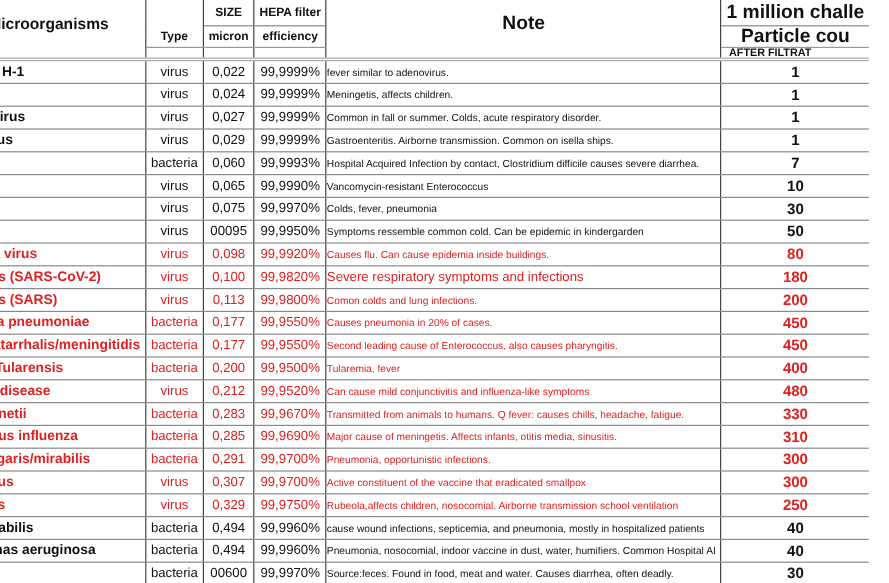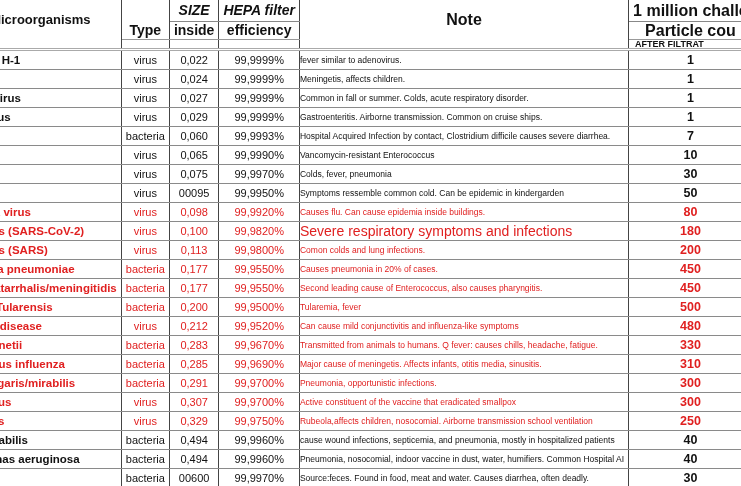--- a/index.html
+++ b/index.html
@@ -10,29 +10,29 @@
   col.c-type { width: 45px; }
   col.c-size { width: 43px; }
   col.c-eff { width: 92px; }
   col.c-note { width: 335px; }
   col.c-count { width: 120px; }
   td { padding: 0 4px; white-space: nowrap; overflow: hidden; color: #111; height: 18px; line-height: 18px; }
   .hdr1 td { height: 21px; line-height: 21px; }
   .hdr2 td { height: 17px; line-height: 17px; }
   .hdr3 td { height: 8px; line-height: 8px; font-size: 9px; }
   .h-org { font-weight: bold; font-size: 13px; text-align: center; vertical-align: middle; }
-  .h-bold { font-weight: bold; font-size: 14px; text-align: center; }
-  .h-ital { font-weight: bold; font-style: italic; font-size: 14px; text-align: center; }
+  .h-bold { font-weight: bold; font-size: 10px; text-align: center; }
+  .h-ital { font-weight: bold; font-size: 10px; text-align: center; }
   .h-note { font-weight: bold; font-size: 16px; text-align: center; vertical-align: middle; }
   .h-count { font-weight: bold; font-size: 16px; text-align: center; }
   .h-after { font-weight: bold; font-size: 9.5px; text-align: left; padding-left: 6px; line-height: 9px; }
   .org { font-weight: bold; font-size: 11.5px; text-align: left; padding-left: 4px; }
   .type, .size, .eff { font-size: 11px; text-align: center; }
   .note { font-size: 8.5px; text-align: left; padding-left: 0; }
-  .note.big { font-size: 14px; }
+  .note.big { font-size: 11px; }
   .count { font-weight: bold; font-size: 12.5px; text-align: center; }
   .red td { color: #e02020; }
   
   .vr { border-right: 1px solid #444; }
   .row-line td { border-bottom: 1px solid #8a8a8a; }
   .hdr1 td.bt { border-bottom: 1px solid #888; }
   .hdr2 td { border-bottom: 1px solid #999; }
   .hdr3 td { border-bottom: 3px double #aaa; }
 </style>
 </head>
@@ -52,21 +52,21 @@
       <tr class="hdr1">
         <td rowspan="2" class="h-org vr">Microorganisms</td>
         <td class="vr"></td>
         <td class="h-ital vr bt">SIZE</td>
         <td class="h-ital vr bt">HEPA filter</td>
         <td rowspan="2" class="h-note vr">Note</td>
         <td class="h-count bt">1 million challe</td>
       </tr>
       <tr class="hdr2">
         <td class="h-bold vr">Type</td>
-        <td class="h-bold vr">inside</td>
+        <td class="h-bold vr">micron</td>
         <td class="h-bold vr">efficiency</td>
         <td class="h-count">Particle cou</td>
       </tr>
       <tr class="hdr3">
         <td class="vr"></td>
         <td class="vr"></td>
         <td class="vr"></td>
         <td class="vr"></td>
         <td class="vr"></td>
         <td class="h-after">AFTER FILTRAT</td>
@@ -93,21 +93,21 @@
     <td class="size vr">0,027</td>
     <td class="eff vr">99,9999%</td>
     <td class="note vr">Common in fall or summer. Colds, acute respiratory disorder.</td>
     <td class="count">1</td>
   </tr>
         <tr class="row-line">
     <td class="org vr">alk virus</td>
     <td class="type vr">virus</td>
     <td class="size vr">0,029</td>
     <td class="eff vr">99,9999%</td>
-    <td class="note vr">Gastroenteritis. Airborne transmission. Common on cruise ships.</td>
+    <td class="note vr">Gastroenteritis. Airborne transmission. Common on isella ships.</td>
     <td class="count">1</td>
   </tr>
         <tr class="row-line">
     <td class="org vr"></td>
     <td class="type vr">bacteria</td>
     <td class="size vr">0,060</td>
     <td class="eff vr">99,9993%</td>
     <td class="note vr">Hospital Acquired Infection by contact, Clostridium difficile causes severe diarrhea.</td>
     <td class="count">7</td>
   </tr>
@@ -174,21 +174,21 @@
     <td class="eff vr">99,9550%</td>
     <td class="note vr">Second leading cause of Enterococcus, also causes pharyngitis.</td>
     <td class="count">450</td>
   </tr>
         <tr class="row-line red">
     <td class="org vr">isella Tularensis</td>
     <td class="type vr">bacteria</td>
     <td class="size vr">0,200</td>
     <td class="eff vr">99,9500%</td>
     <td class="note vr">Tularemia, fever</td>
-    <td class="count">500</td>
+    <td class="count">400</td>
   </tr>
         <tr class="row-line red">
     <td class="org vr">castle disease</td>
     <td class="type vr">virus</td>
     <td class="size vr">0,212</td>
     <td class="eff vr">99,9520%</td>
     <td class="note vr">Can cause mild conjunctivitis and influenza-like symptoms</td>
     <td class="count">480</td>
   </tr>
         <tr class="row-line red">

